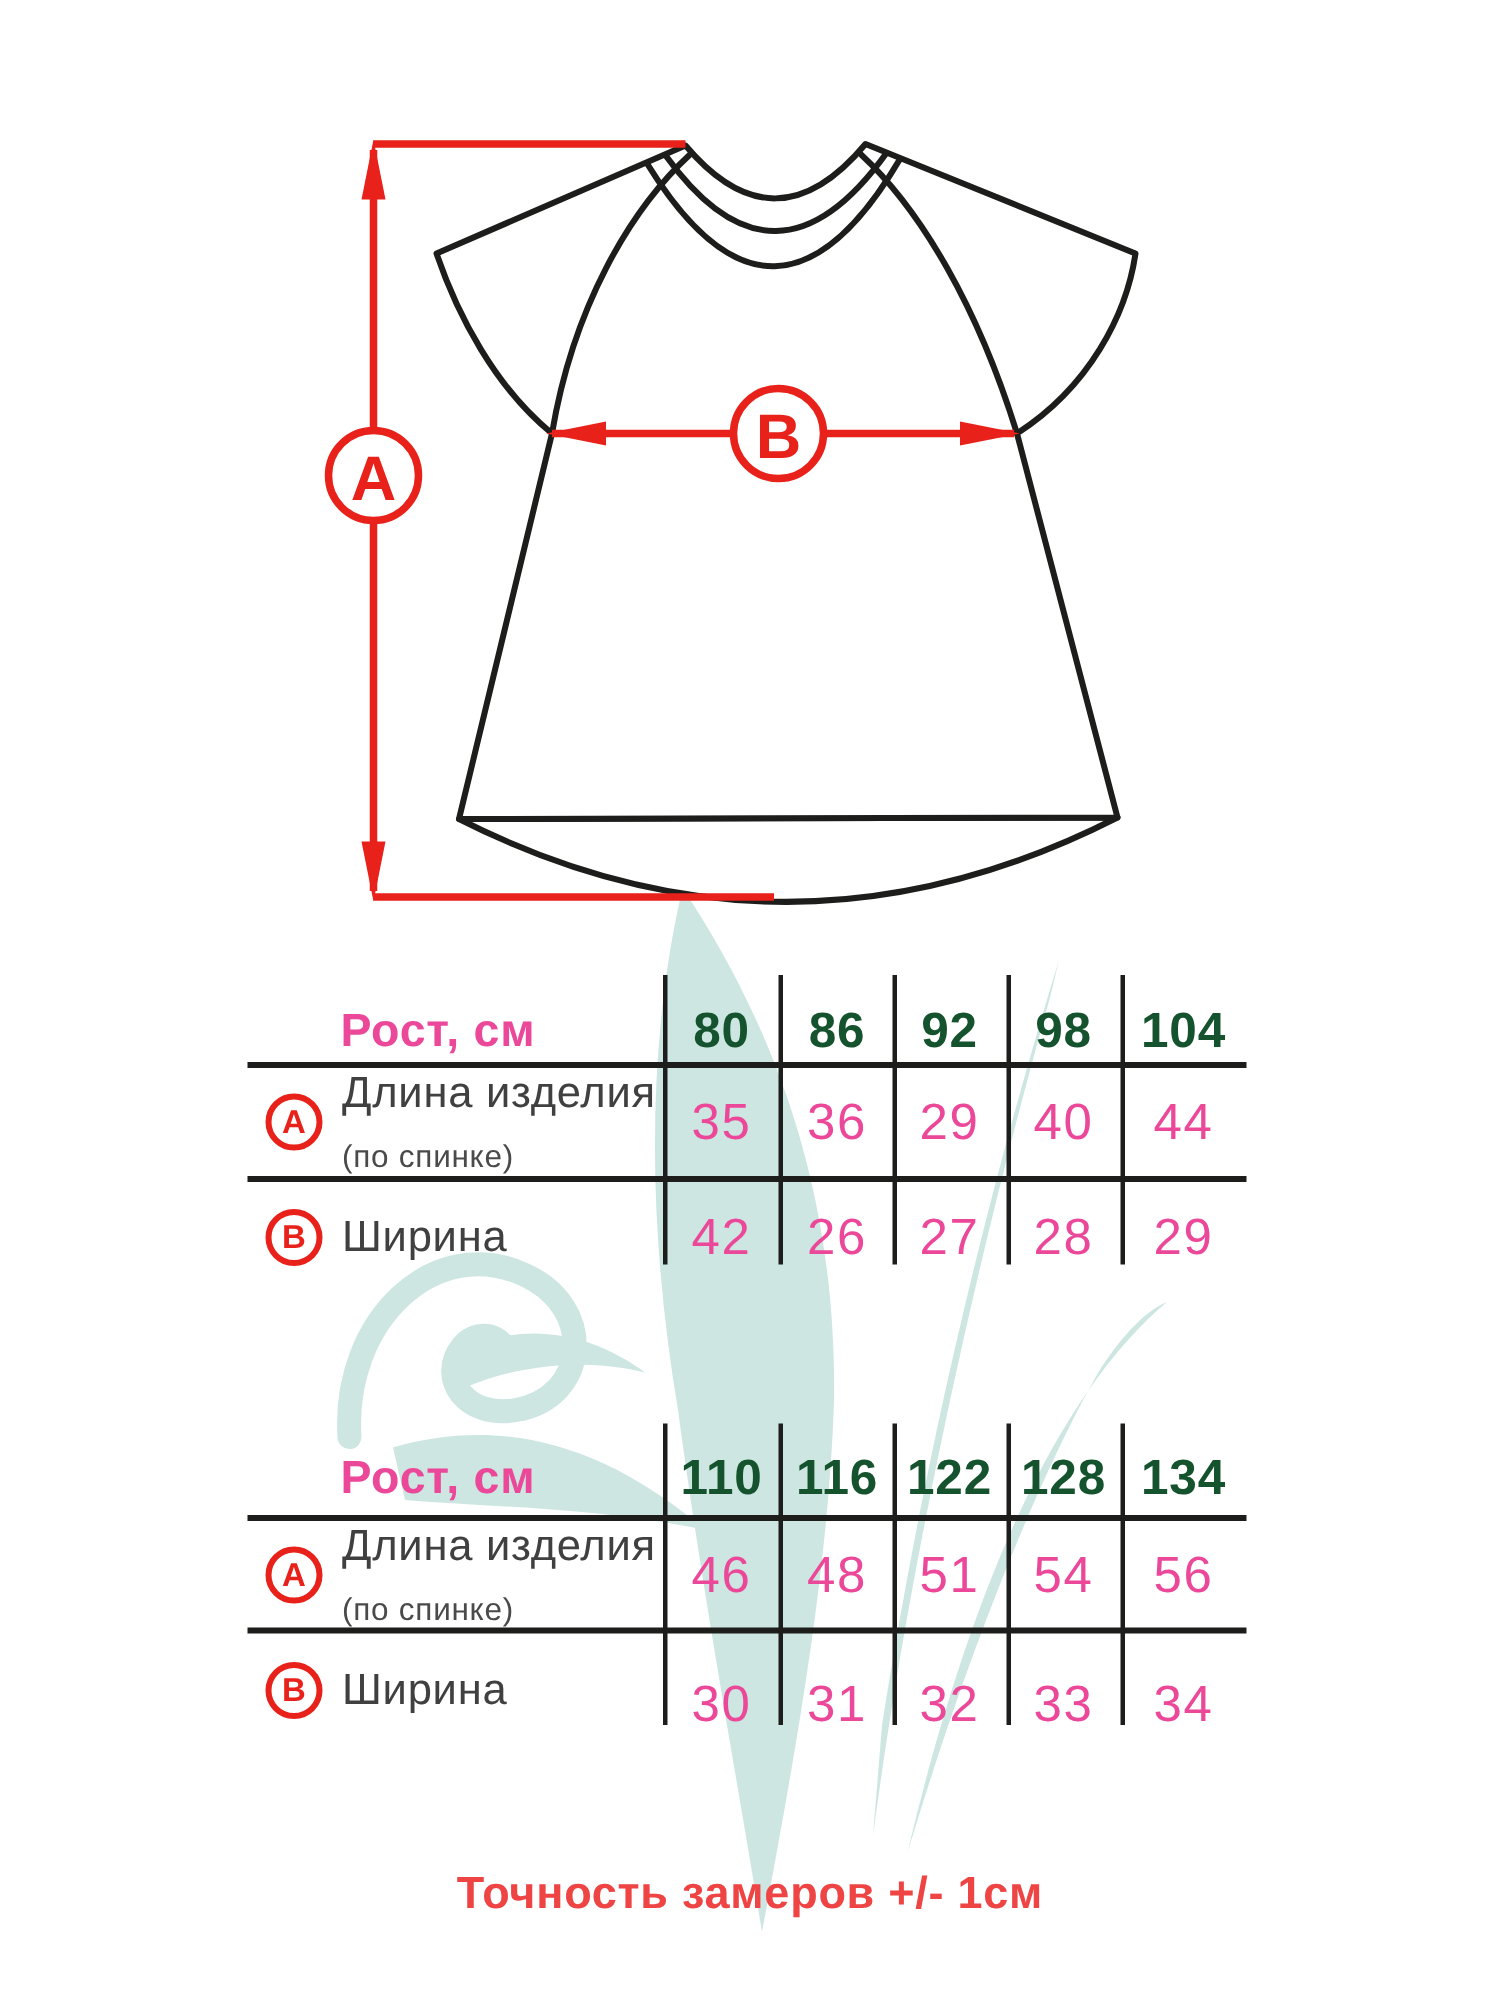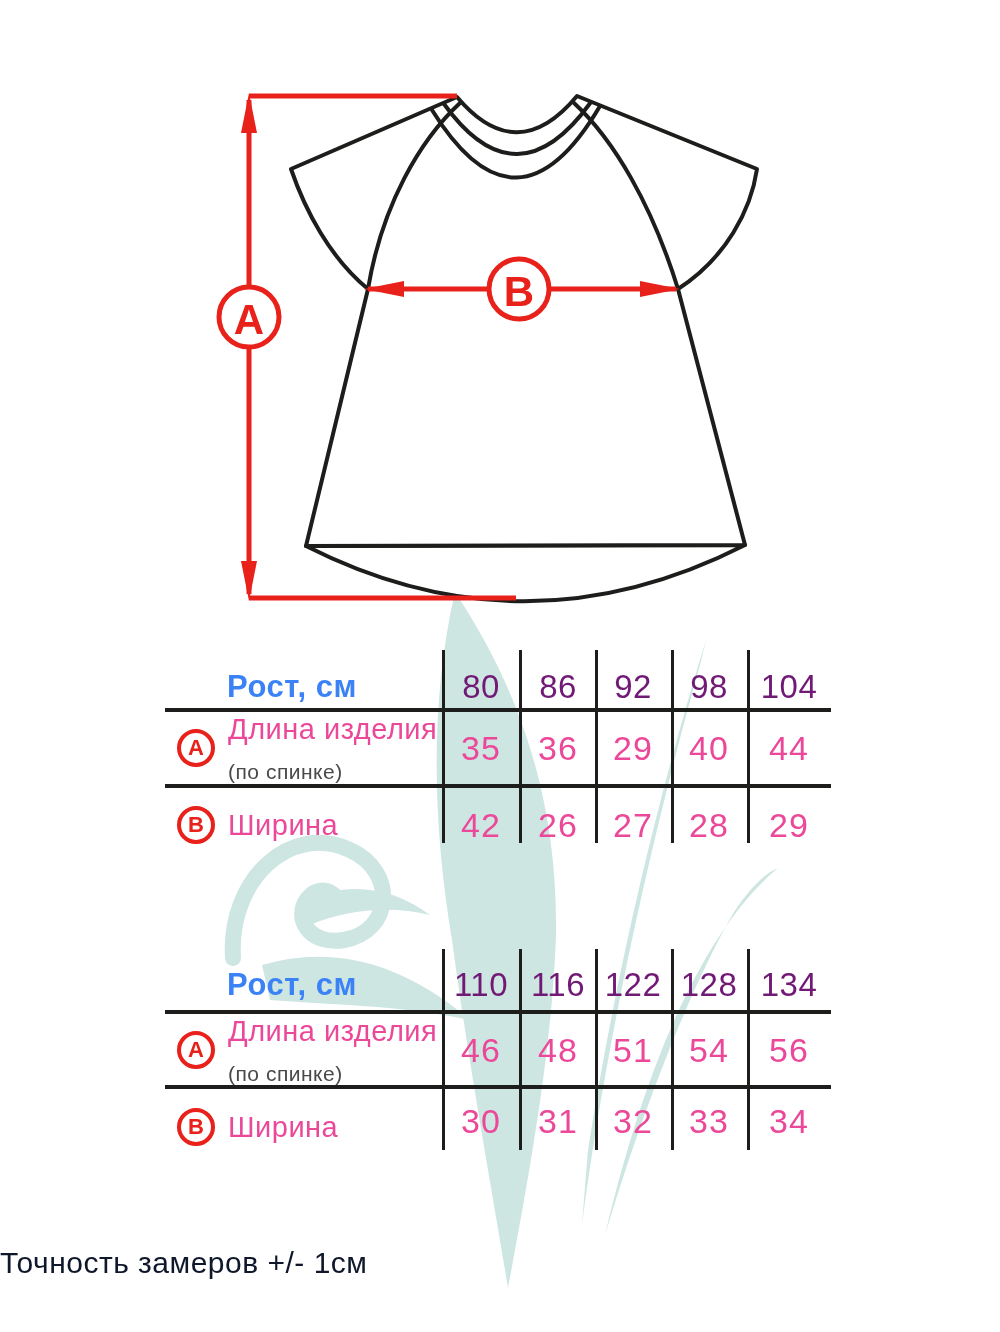--- a/index.html
+++ b/index.html
@@ -17,39 +17,39 @@
   #t1 .vl{height:193px;}
   #t2 .vl{height:201px;}
   .vl1{left:277px}.vl2{left:354px}.vl3{left:430px}.vl4{left:506px}.vl5{left:582px}
   .hl{position:absolute;left:0;width:666px;height:4px;background:#1d1d1b;}
   #t1 .hlA{top:58px}#t1 .hlB{top:134px}
   #t2 .hlA{top:61px}#t2 .hlB{top:136px}
 
   .cell{position:absolute;height:56px;display:flex;align-items:center;justify-content:center;}
   .col1{left:278px;width:76px}.col2{left:354px;width:78px}
   .col3{left:430px;width:76px}.col4{left:506px;width:76px}.col5{left:582px;width:84px}
-  .hnum{font-weight:normal;font-size:33px;letter-spacing:0.5px;color:#701a75;}
+  .hnum{font-weight:bold;font-size:33px;letter-spacing:0.5px;color:#14532d;}
   .dnum{font-size:34px;color:#ec4899;letter-spacing:1px;}
   #t1 .rhead{top:9px}  #t1 .rA{top:70px}  #t1 .rB{top:147px}
-  #t2 .rhead{top:8px}  #t2 .rA{top:73px}  #t2 .rB{top:144px}
+  #t2 .rhead{top:8px}  #t2 .rA{top:73px}  #t2 .rB{top:159px}
 
   .hdr-label{position:absolute;left:62px;height:56px;display:flex;align-items:center;
-    font-weight:bold;font-size:31px;letter-spacing:0.5px;color:#3b82f6;}
+    font-weight:bold;font-size:31px;letter-spacing:0.5px;color:#ec4899;}
   .row-label{position:absolute;left:12px;height:62px;display:flex;align-items:center;gap:13px;}
   #t1 .rAl{top:67px}  #t1 .rBl{top:144px}
   #t2 .rAl{top:70px}  #t2 .rBl{top:147px}
   .marker{flex:0 0 auto;width:30px;height:30px;border:4px solid #e8211a;border-radius:50%;
     display:flex;align-items:center;justify-content:center;
     font-weight:bold;font-size:22px;color:#e8211a;line-height:1;}
   .lblstack{display:flex;flex-direction:column;justify-content:center;}
-  .lbl{font-size:29px;color:#ec4899;letter-spacing:0.5px;white-space:nowrap;}
+  .lbl{font-size:29px;color:#404040;letter-spacing:0.5px;white-space:nowrap;}
   .sub{font-size:21px;color:#4a4a4a;letter-spacing:0.5px;margin-top:14px;}
 
-  .footer{position:absolute;top:1246px;left:0;width:1000px;text-align:left;
-    font-weight:normal;font-size:30px;letter-spacing:0.5px;color:#0f172a;}
+  .footer{position:absolute;top:1246px;left:0;width:1000px;text-align:center;
+    font-weight:bold;font-size:30px;letter-spacing:0.5px;color:#ef4444;}
 </style>
 </head>
 <body>
 
 <svg id="scene" viewBox="0 0 1000 1332">
 
   <g fill="#cde6e2" stroke="none">
     <path d="M455,592 C430,700 432,820 452,940 C468,1060 492,1190 508,1288 C530,1170 552,1050 556,935 C558,800 520,690 455,592 Z"></path>
     <path d="M778,868 C710,925 650,1045 605,1235 C652,1080 700,970 734,912 C750,888 764,874 778,868 Z"></path>
     <path d="M706,640 C660,790 618,960 588,1150 L582,1224 C605,1050 648,850 700,665 Z"></path>

